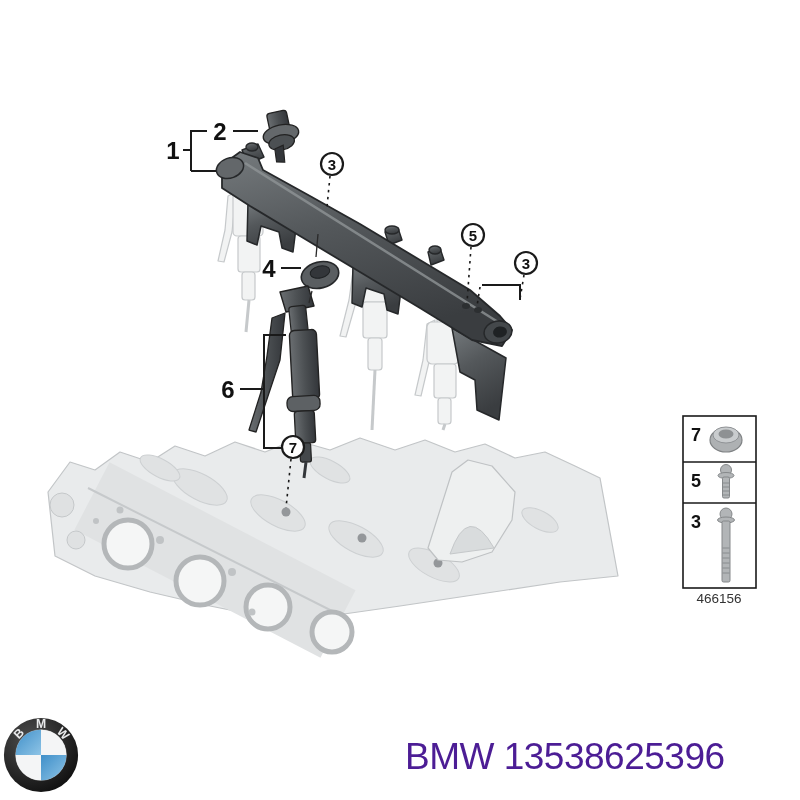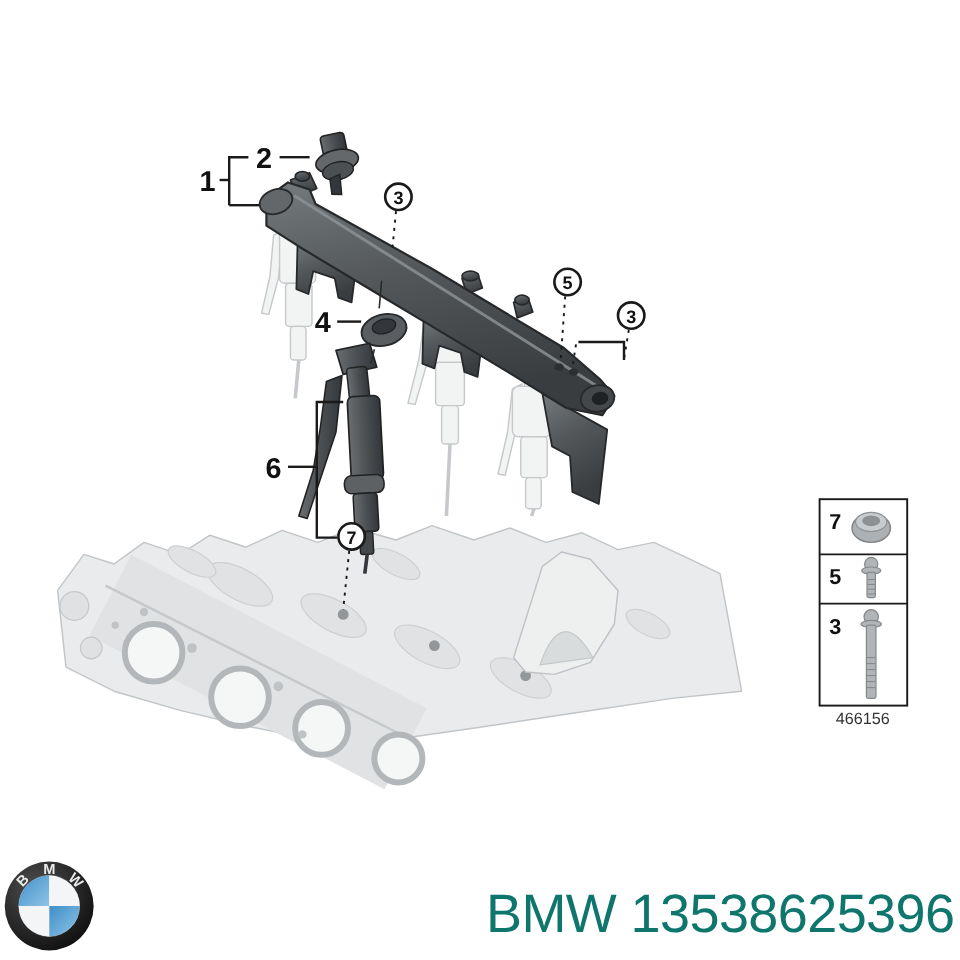--- a/index.html
+++ b/index.html
@@ -1,21 +1,21 @@
 <!DOCTYPE html>
 <html><head>
 <meta charset="utf-8">
 <style>
   html,body{margin:0;padding:0;background:#ffffff;}
   .page{position:relative;width:800px;height:800px;background:#ffffff;overflow:hidden;
         font-family:"Liberation Sans",sans-serif;}
   .diagram-svg{position:absolute;left:0;top:0;}
   .callout-num{font-family:"Liberation Sans",sans-serif;font-weight:bold;fill:#111;}
-  .footer-part{position:absolute;left:405px;top:736px;font-size:45px;letter-spacing:-0.5px;
-               color:#0f766e;white-space:nowrap;font-family:"Liberation Sans",sans-serif;}
+  .footer-part{position:absolute;left:405px;top:736px;font-size:37px;letter-spacing:-0.5px;
+               color:#4c1d95;white-space:nowrap;font-family:"Liberation Sans",sans-serif;}
   .logo-wrap{position:absolute;left:2px;top:716px;width:78px;height:78px;}
 </style>
 </head>
 <body>
 
 <div class="page">
 
 <svg class="diagram-svg" width="800" height="800" viewBox="0 0 800 800">
   <defs>
     <linearGradient id="railGrad" x1="0" y1="0" x2="0.35" y2="1">

